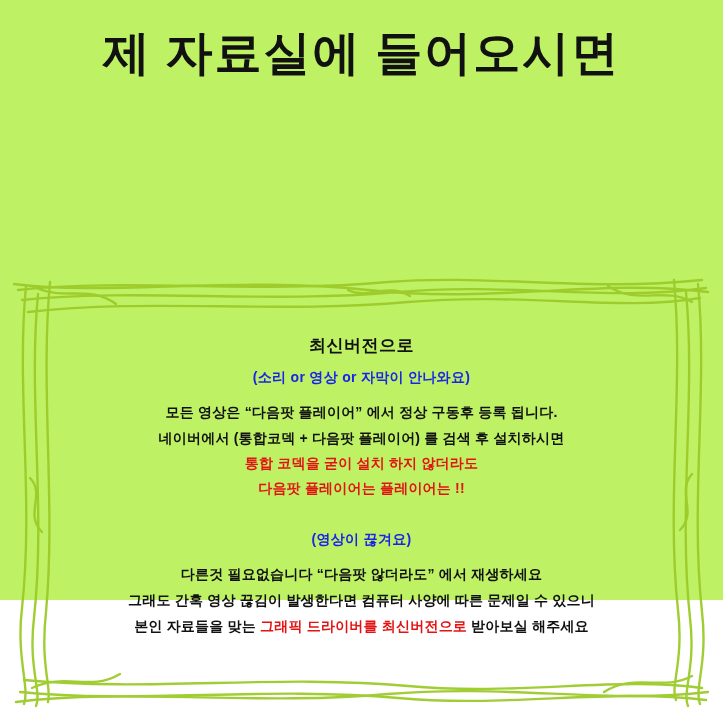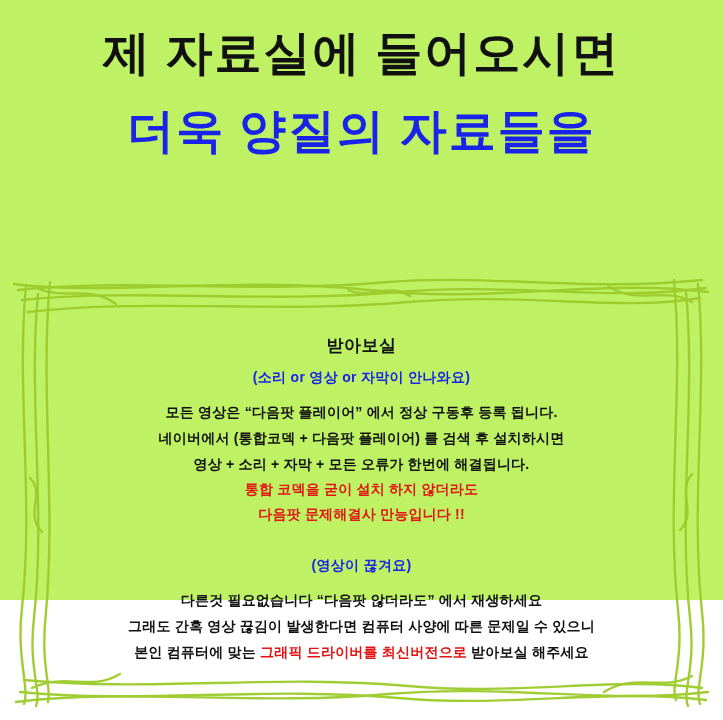--- a/index.html
+++ b/index.html
@@ -101,21 +101,20 @@
   }
   .content .mixed .red { color: #e21313; }
 </style>
 </head>
 <body>
 
 <div class="page">
 
   <div class="headline">
     <div class="line line1">제 자료실에 들어오시면</div>
-    <div class="line line2">더욱 양질의 자료들을</div>
   </div>
 
   <div class="frame">
     <svg viewBox="0 0 707 444" xmlns="http://www.w3.org/2000/svg" aria-hidden="true">
       <g fill="none" stroke="#9ccb2a" stroke-width="2.4" stroke-linecap="round" stroke-linejoin="round" opacity="0.95">
 
         <path d="M10 22 C 120 10, 250 26, 380 14 C 480 6, 580 24, 694 12"></path>
         <path d="M14 32 C 130 20, 260 36, 390 24 C 500 14, 600 34, 698 20"></path>
         <path d="M20 44 C 140 30, 270 46, 400 34 C 520 24, 610 44, 692 30"></path>
         <path d="M6 16 C 100 28, 230 8, 360 22 C 490 36, 590 10, 700 24"></path>
@@ -137,30 +136,29 @@
         <path d="M24 420 C 58 404, 82 424, 112 406"></path>
         <path d="M596 424 C 628 404, 654 424, 684 408"></path>
         <path d="M340 22 C 360 32, 380 14, 402 28"></path>
         <path d="M22 210 C 38 226, 16 246, 34 264"></path>
         <path d="M684 206 C 668 224, 690 244, 672 262"></path>
       </g>
     </svg>
   </div>
 
   <div class="content">
-    <div class="title">받아보실</div>
+    <div class="title">최신버전으로</div>
 
     <div class="subhead">(소리 or 영상 or 자막이 안나와요)</div>
     <div class="body-line">모든 영상은 “다음팟 플레이어” 에서 정상 구동후 등록 됩니다.</div>
     <div class="body-line">네이버에서 (통합코덱 + 다음팟 플레이어) 를 검색 후 설치하시면</div>
-    <div class="body-line">영상 + 소리 + 자막 + 모든 오류가 한번에 해결됩니다.</div>
     <div class="red-line">통합 코덱을 굳이 설치 하지 않더라도</div>
-    <div class="red-line">다음팟 문제해결사 만능입니다 !!</div>
+    <div class="red-line">다음팟 플레이어는 플레이어는 !!</div>
 
     <div class="spacer"></div>
 
     <div class="subhead">(영상이 끊겨요)</div>
     <div class="body-line">다른것 필요없습니다  “다음팟 않더라도” 에서 재생하세요</div>
     <div class="body-line">그래도 간혹 영상 끊김이 발생한다면 컴퓨터 사양에 따른 문제일 수 있으니</div>
-    <div class="mixed"><span>본인 컴퓨터에 맞는 </span><span class="red">그래픽 드라이버를 최신버전으로</span><span> 받아보실 해주세요</span></div>
+    <div class="mixed"><span>본인 자료들을 맞는 </span><span class="red">그래픽 드라이버를 최신버전으로</span><span> 받아보실 해주세요</span></div>
   </div>
 
 </div>
 
 </body></html>

